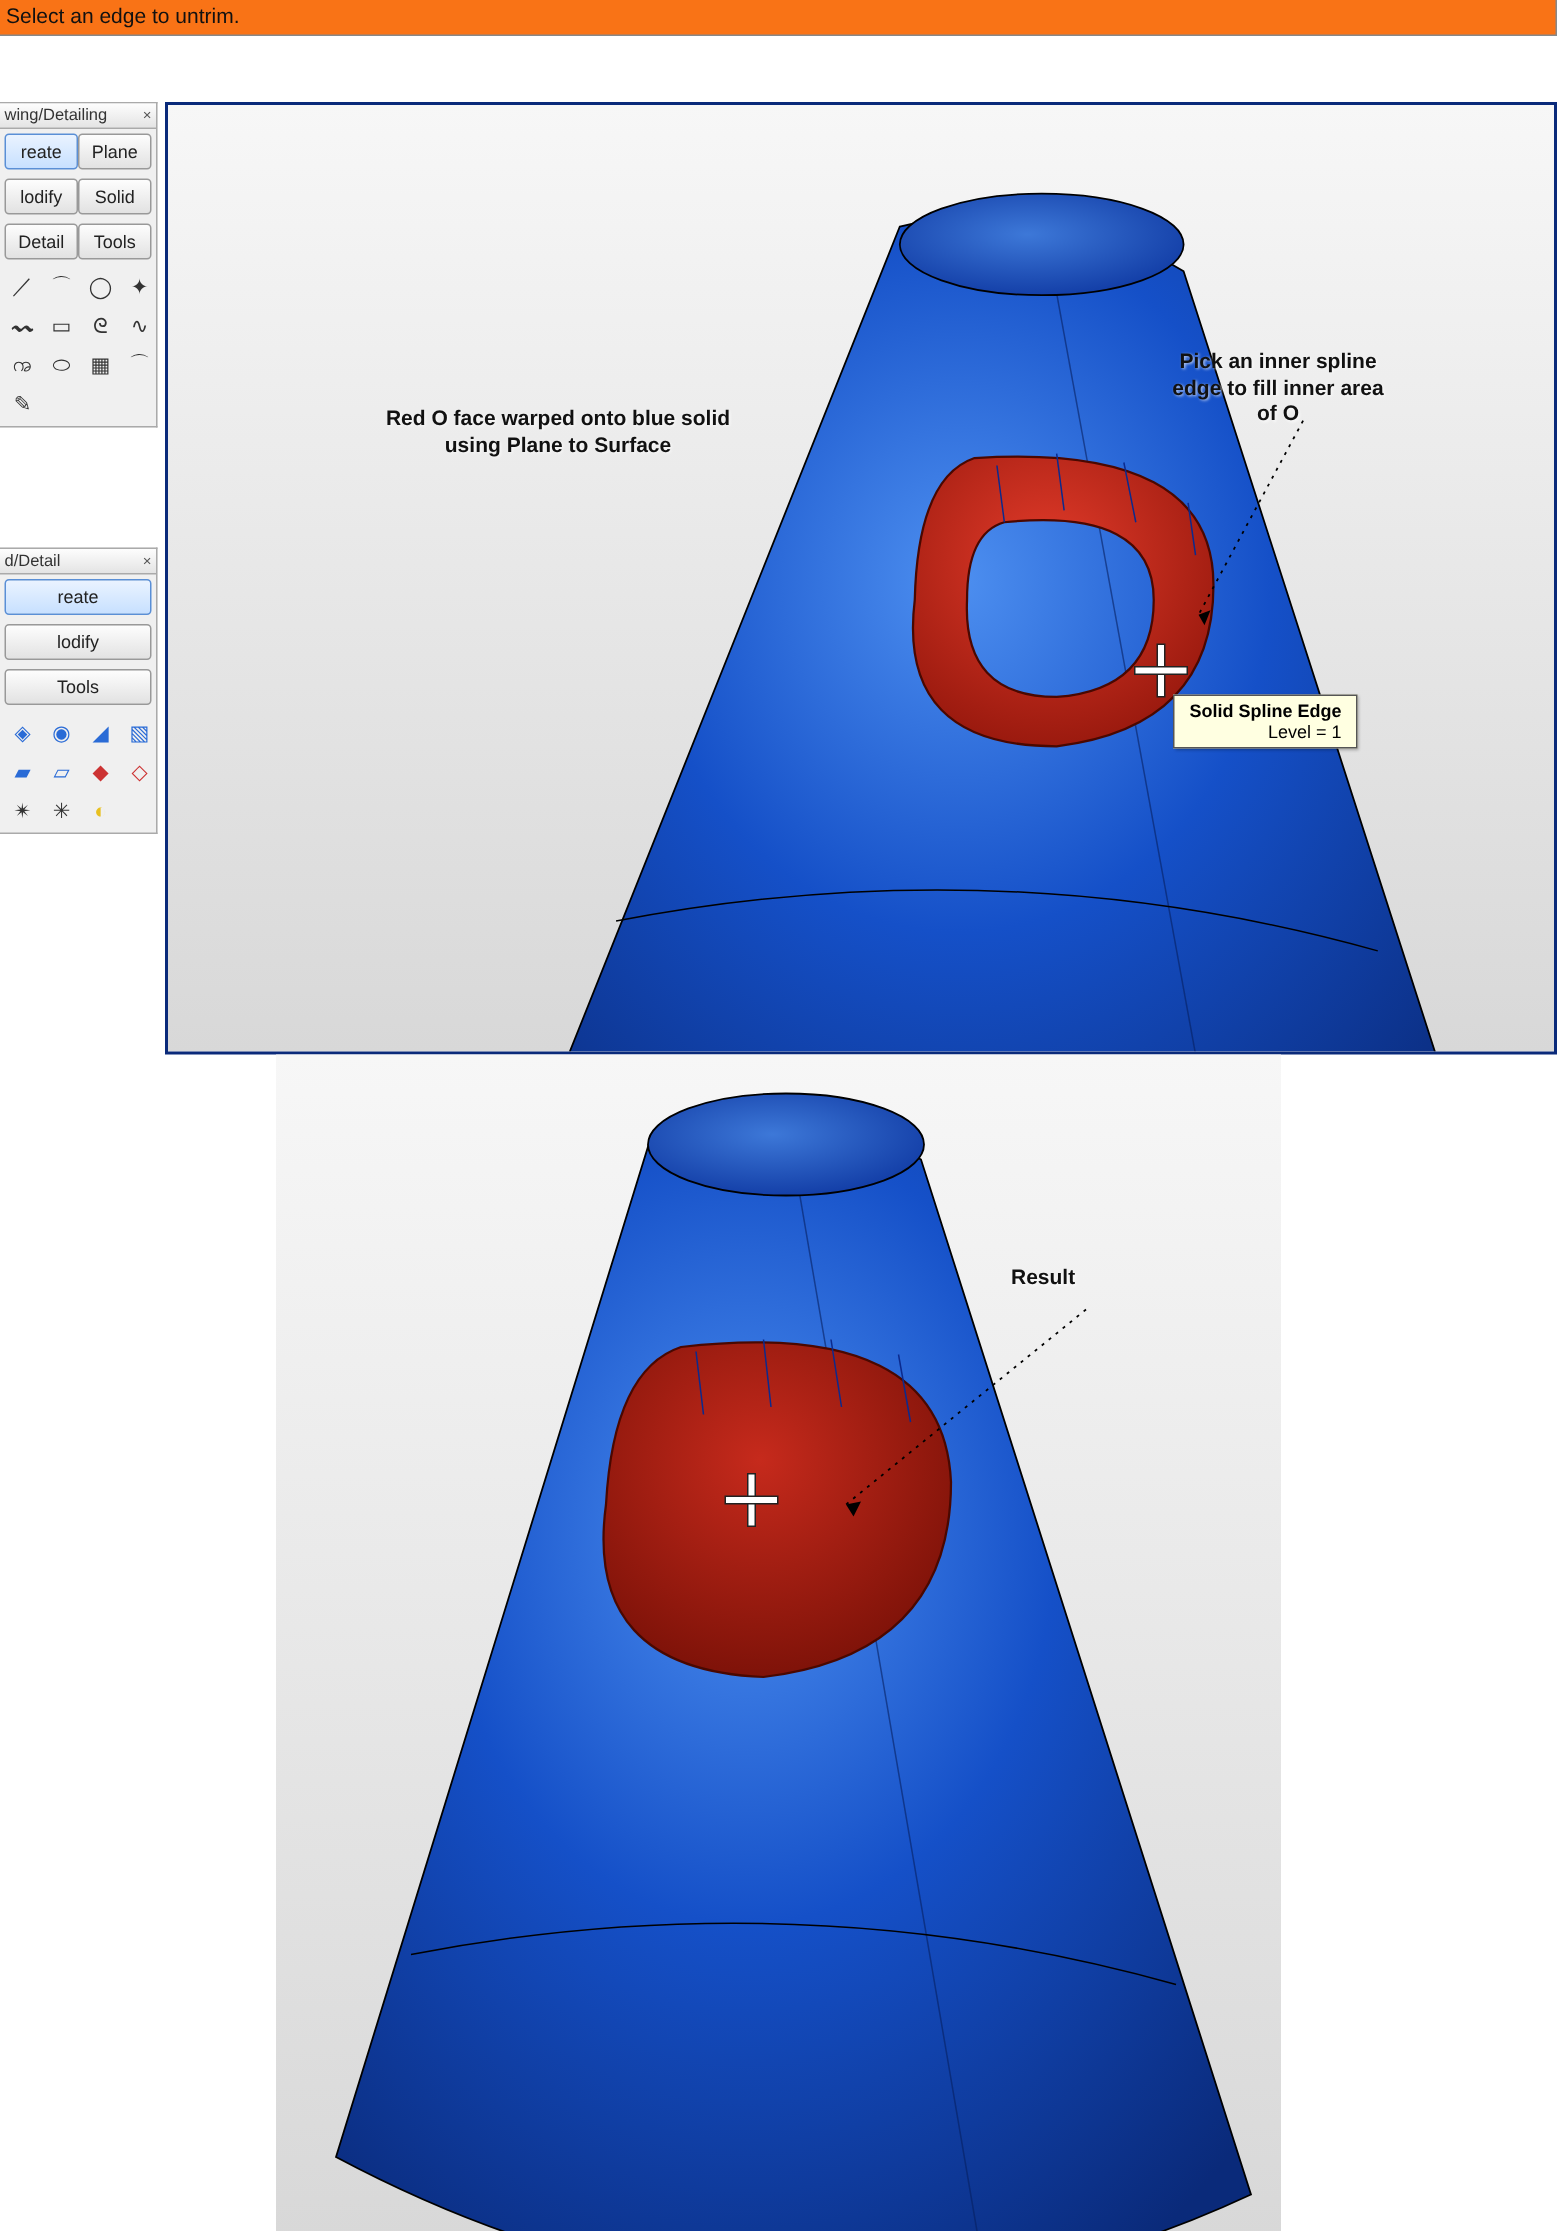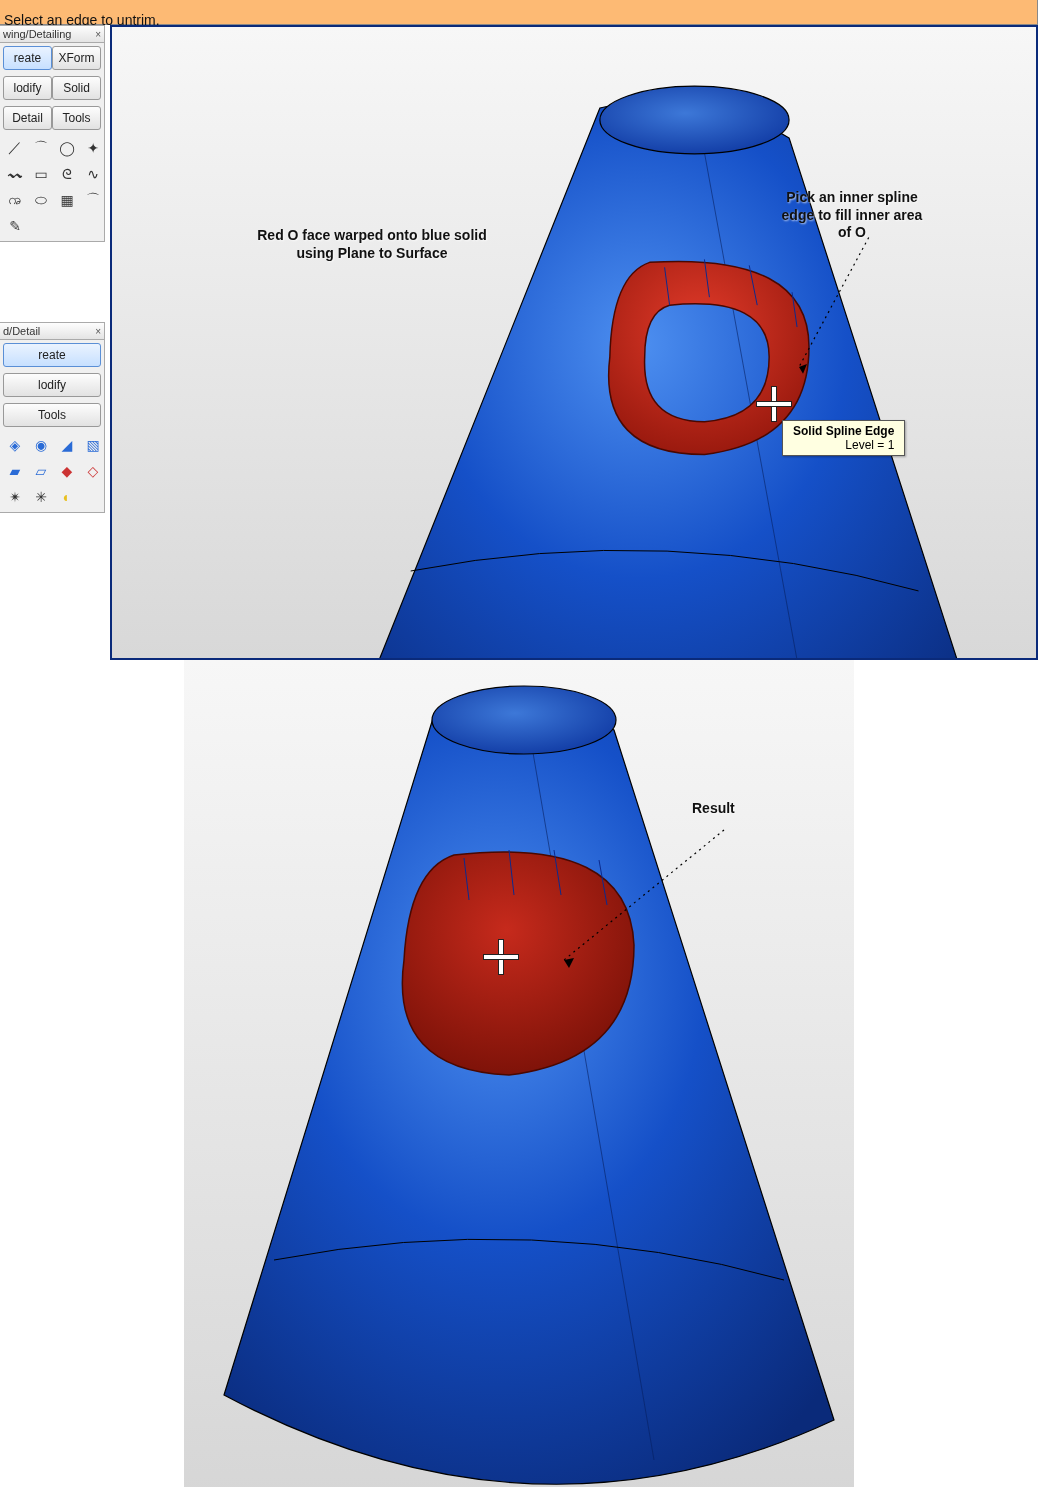--- a/index.html
+++ b/index.html
@@ -1,22 +1,22 @@
 <!DOCTYPE html>
 <html><head>
 <meta charset="utf-8">
 <style>
   * { box-sizing: border-box; margin:0; padding:0; font-family: Arial, Helvetica, sans-serif; }
   body { width:1038px; background:#fff;}
   .prompt-bar{
     width:1038px;height:24px;border:1px solid #888;border-left:none;border-top:none;
-    font-size:14px;padding:12px 4px;color:#111;background:#fdba74;
+    font-size:14px;padding:2px 4px;color:#111;background:#f97316;
   }
   .top-area{
-    width:1038px;height:635px;position:relative;background:#fff;
+    width:1038px;height:635px;position:relative;background:#fff;margin-top:44px;
   }
   .side{
     position:absolute;left:0;top:0;width:105px;height:635px;background:#fff;
   }
   .panel{
     border:1px solid #aaa;border-left:none;background:#f0f0f0;
   }
   .panel-title{
     font-size:11px;background:linear-gradient(#fdfdfd,#e4e4e4);
     border-bottom:1px solid #aaa;padding:2px 3px;display:flex;justify-content:space-between;align-items:center;
@@ -79,21 +79,21 @@
 
   <div class="side">
 
     <div class="panel" style="margin-bottom:80px;">
       <div class="panel-title">
         <span>wing/Detailing</span>
         <span class="x">×</span>
       </div>
       <div class="btnrow">
         <div class="tbtn sel">reate</div>
-        <div class="tbtn">XForm</div>
+        <div class="tbtn">Plane</div>
       </div>
       <div class="btnrow">
         <div class="tbtn">lodify</div>
         <div class="tbtn">Solid</div>
       </div>
       <div class="btnrow">
         <div class="tbtn">Detail</div>
         <div class="tbtn">Tools</div>
       </div>
       <div class="icon-grid">
@@ -243,17 +243,17 @@
         <line x1="370" y1="190" x2="377" y2="235"></line>
         <line x1="415" y1="200" x2="423" y2="245"></line>
       </g>
 
       <g stroke="#000" stroke-width="1.2" fill="none">
         <path d="M 540 170 L 380 300" stroke-dasharray="2 4"></path>
         <path d="M 380 300 l 10 -2 l -5 10 z" fill="#000" stroke="none"></path>
       </g>
     </svg>
 
-    <div class="ann" style="left:508px;top:140px;">Result</div>
+    <div class="ann" style="left:490px;top:140px;">Result</div>
 
     <div class="cursor-cross" style="left:300px;top:280px;"></div>
   </div>
 </div>
 
 </body></html>

